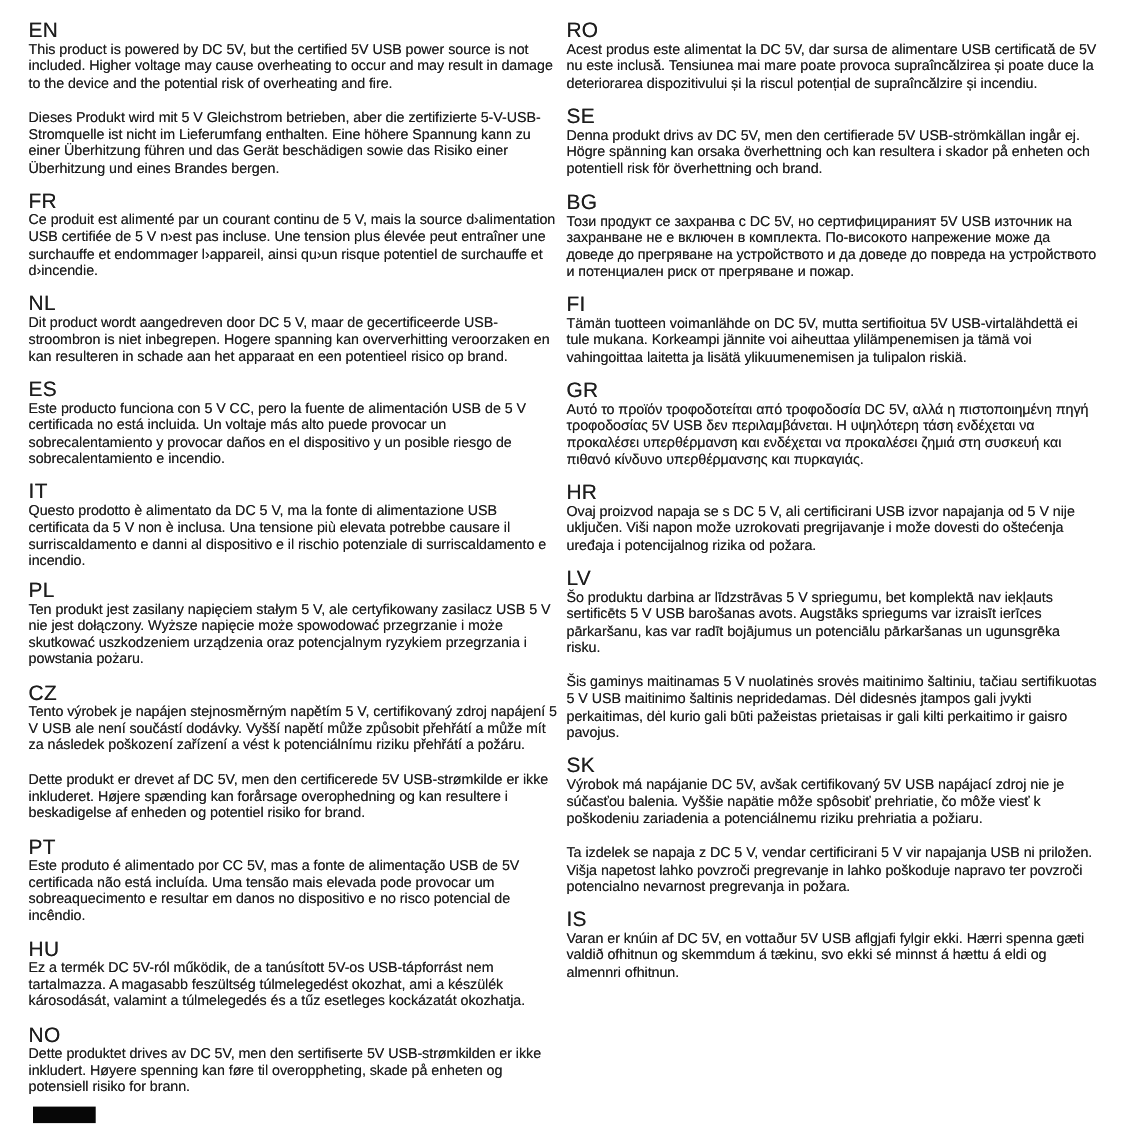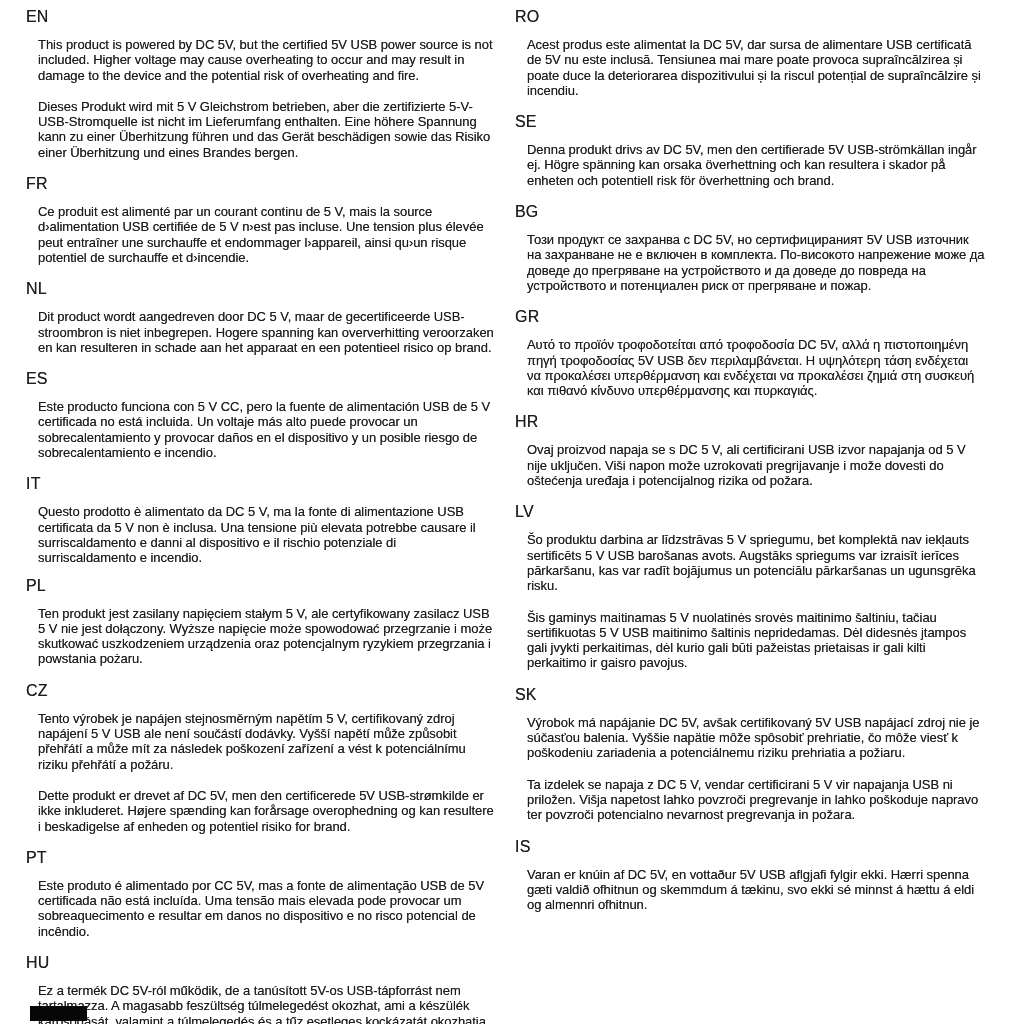--- a/index.html
+++ b/index.html
@@ -14,28 +14,29 @@
   .page {
     display: flex;
     padding: 9px 0 0 26px;
     gap: 7px;
   }
   .col { width: 482px; flex: 0 0 482px; }
   .section { margin-top: 16px; }
   .section:first-child { margin-top: 0; }
   .section.tight { margin-top: 1px; }
   .lang-code {
-    font-size: 16px;
+    font-size: 19px;
     line-height: 16px;
     font-weight: 400;
     letter-spacing: 0.2px;
     text-shadow: 0 0 0.6px rgba(30,30,30,0.75);
+    margin-top: 12px;
   }
   .warning-text {
-    margin: 12px;
+    margin: 0;
     font-size: 13px;
     line-height: 15.3px;
     letter-spacing: -0.05px;
     text-shadow: 0 0 0.55px rgba(30,30,30,0.7);
   }
   .bottom-mark {
     position: absolute;
     left: 30px;
     top: 1006px;
     width: 57px;
@@ -104,20 +105,24 @@
     </div>
     <div class="section">
       <div class="lang-code">SE</div>
       <p class="warning-text">Denna produkt drivs av DC 5V, men den certifierade 5V USB-strömkällan ingår ej. Högre spänning kan orsaka överhettning och kan resultera i skador på enheten och potentiell risk för överhettning och brand.</p>
     </div>
     <div class="section">
       <div class="lang-code">BG</div>
       <p class="warning-text">Този продукт се захранва с DC 5V, но сертифицираният 5V USB източник на захранване не е включен в комплекта. По-високото напрежение може да доведе до прегряване на устройството и да доведе до повреда на устройството и потенциален риск от прегряване и пожар.</p>
     </div>
     <div class="section">
+      <div class="lang-code">FI</div>
+      <p class="warning-text">Tämän tuotteen voimanlähde on DC 5V, mutta sertifioitua 5V USB-virtalähdettä ei tule mukana. Korkeampi jännite voi aiheuttaa ylilämpenemisen ja tämä voi vahingoittaa laitetta ja lisätä ylikuumenemisen ja tulipalon riskiä.</p>
+    </div>
+    <div class="section">
       <div class="lang-code">GR</div>
       <p class="warning-text">Αυτό το προϊόν τροφοδοτείται από τροφοδοσία DC 5V, αλλά η πιστοποιημένη πηγή τροφοδοσίας 5V USB δεν περιλαμβάνεται. Η υψηλότερη τάση ενδέχεται να προκαλέσει υπερθέρμανση και ενδέχεται να προκαλέσει ζημιά στη συσκευή και πιθανό κίνδυνο υπερθέρμανσης και πυρκαγιάς.</p>
     </div>
     <div class="section">
       <div class="lang-code">HR</div>
       <p class="warning-text">Ovaj proizvod napaja se s DC 5 V, ali certificirani USB izvor napajanja od 5 V nije uključen. Viši napon može uzrokovati pregrijavanje i može dovesti do oštećenja uređaja i potencijalnog rizika od požara.</p>
     </div>
     <div class="section">
       <div class="lang-code">LV</div>
       <p class="warning-text">Šo produktu darbina ar līdzstrāvas 5 V spriegumu, bet komplektā nav iekļauts sertificēts 5 V USB barošanas avots. Augstāks spriegums var izraisīt ierīces pārkaršanu, kas var radīt bojājumus un potenciālu pārkaršanas un ugunsgrēka risku.</p>

